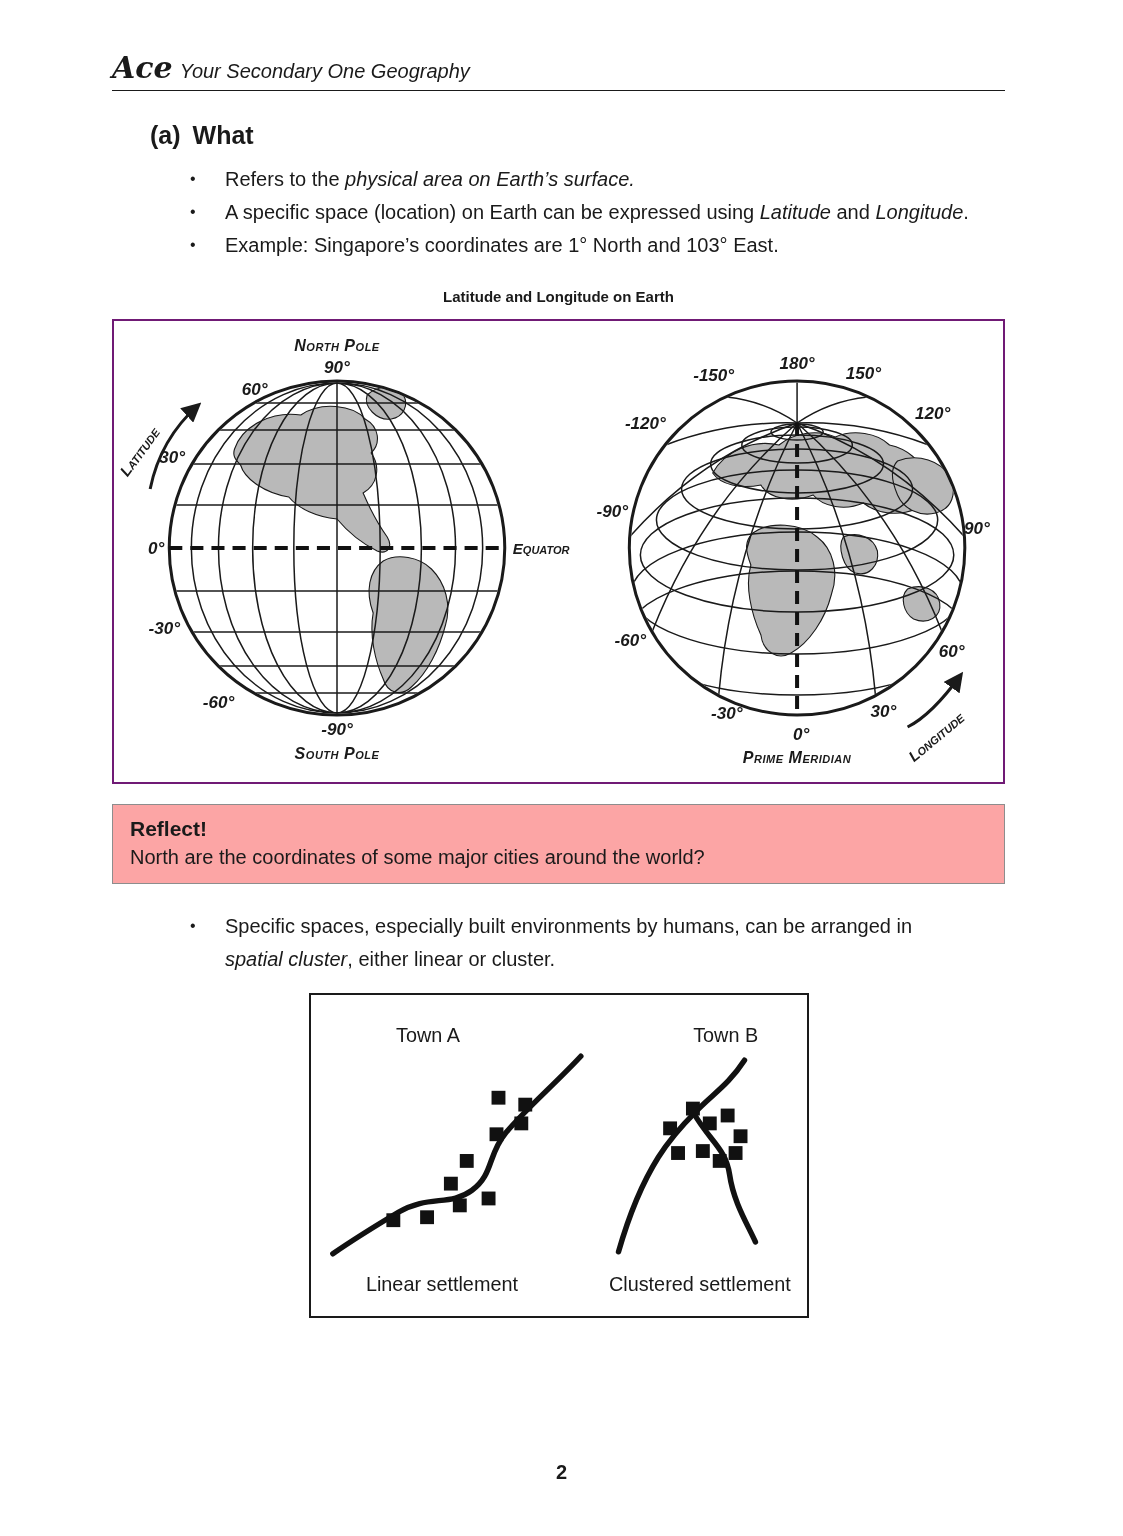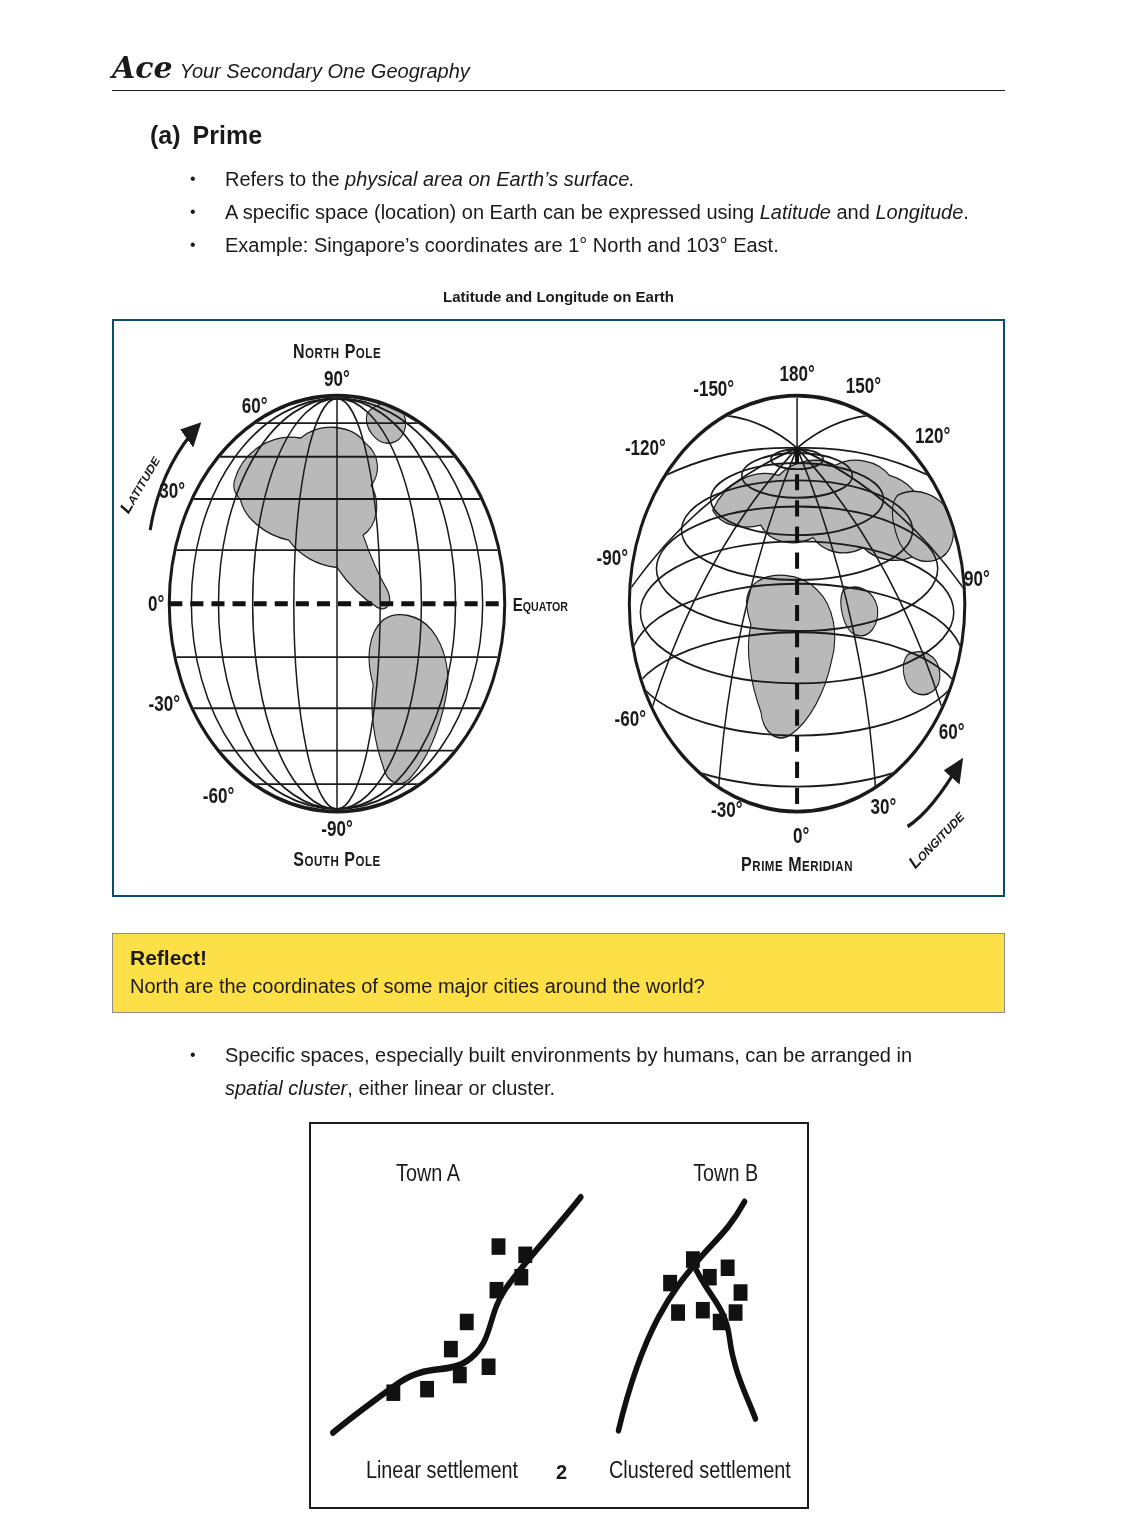--- a/index.html
+++ b/index.html
@@ -17,66 +17,66 @@
   .section-heading { display:flex; gap:12px; font-size:25px; font-weight:700; margin:30px 0 0 38px; }
 
   
   ul.bullets { list-style:none; margin:13px 0 0 78px; }
   ul.bullets li { display:flex; font-size:20px; line-height:1.62; }
   ul.bullets .dot { width:35px; flex:0 0 35px; font-size:16px; line-height:2.05; }
   ul.bullets .em { font-style:italic; }
 
   
   .figure-title { text-align:center; font-size:15px; font-weight:700; margin-top:27px; }
-  .figure-box { border:2px solid #0c4a6e; margin-top:14px; height:578px; }
+  .figure-box { border:2px solid #701a75; margin-top:14px; height:465px;font-style:italic; }
   .figure-box svg { display:block; width:100%; height:100%; }
 
   
   .graticule { fill:none; stroke:#1a1a1a; stroke-width:1.5; }
   .globe-outline { fill:none; stroke:#1a1a1a; stroke-width:3; }
   .continent { fill:#b9b9b9; stroke:#1a1a1a; stroke-width:1.1; }
   .dashed { fill:none; stroke:#111; stroke-width:4; stroke-dasharray:13 8; }
   .arrow-path { fill:none; stroke:#1a1a1a; stroke-width:3; }
   text.deg { font-size:17px; font-weight:700; fill:#1a1a1a; font-family:"Liberation Sans",sans-serif; }
   text.pole { font-variant:small-caps; font-weight:700; font-size:16px; fill:#1a1a1a; letter-spacing:.5px; font-family:"Liberation Sans",sans-serif; }
   text.axis { font-variant:small-caps; font-weight:700; font-size:15px; fill:#1a1a1a; font-family:"Liberation Sans",sans-serif; }
   text.town { font-size:20px; fill:#1a1a1a; font-family:"Liberation Sans",sans-serif; }
   .road { fill:none; stroke:#111; stroke-width:5.5; stroke-linecap:round; }
   .house { fill:#111; }
 
   
-  .reflect-box { margin-top:36px; background:#fde047; border:1.5px solid #8d8d8d; padding:12px 17px 14px; }
+  .reflect-box { margin-top:20px; background:#fca5a5; border:1.5px solid #8d8d8d; padding:12px 17px 14px; }
   .reflect-title { font-size:21px; font-weight:700; }
   .reflect-question { font-size:20px; margin-top:5px; }
 
   ul.bullets.second { margin-top:26px; }
 
   
-  .towns-box { width:500px; height:387px; border:2px solid #1a1a1a; margin:18px auto 0; }
+  .towns-box { width:500px; height:325px; border:2px solid #1a1a1a; margin:18px auto 0; }
   .towns-box svg { display:block; width:100%; height:100%; }
 
   
   .page-footer { position:absolute; left:0; right:0; bottom:52px; text-align:center; font-size:20px; font-weight:700; }
 </style>
 </head>
 <body>
 
 <div class="page">
 
   <header>
     <div class="header-row">
       <span class="brand">Ace</span>
       <span class="header-title">Your Secondary One Geography</span>
     </div>
     <hr class="header-rule">
   </header>
 
   <h2 class="section-heading">
     <span>(a)</span>
-    <span>Prime</span>
+    <span>What</span>
   </h2>
 
   <ul class="bullets">
     <li>
       <span class="dot">•</span>
       <span><span>Refers to the </span><span class="em">physical area on Earth’s surface.</span></span>
     </li>
     <li>
       <span class="dot">•</span>
       <span><span>A specific space (location) on Earth can be expressed using </span><span class="em">Latitude</span><span> and </span><span class="em">Longitude</span><span>.</span></span>

